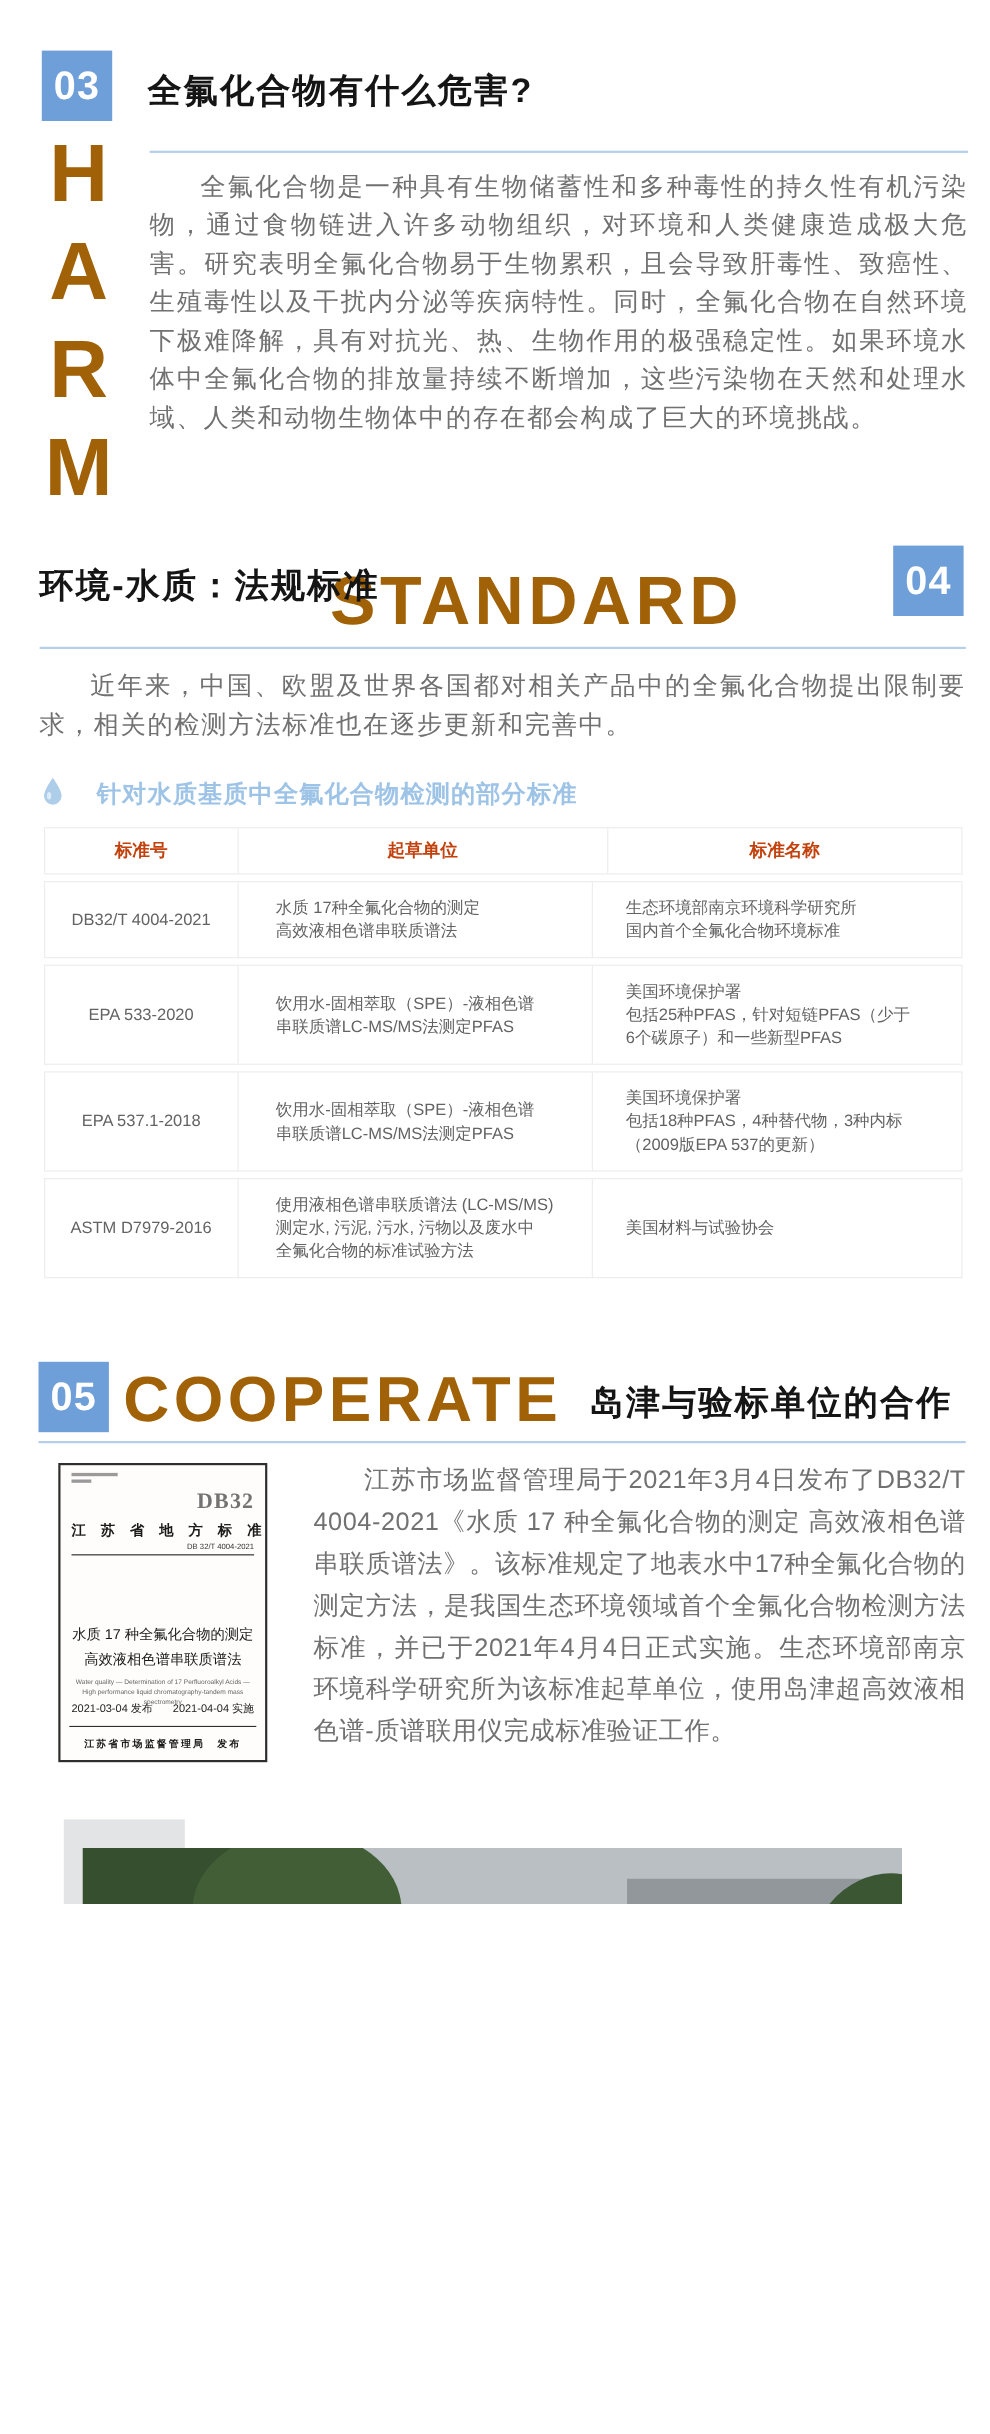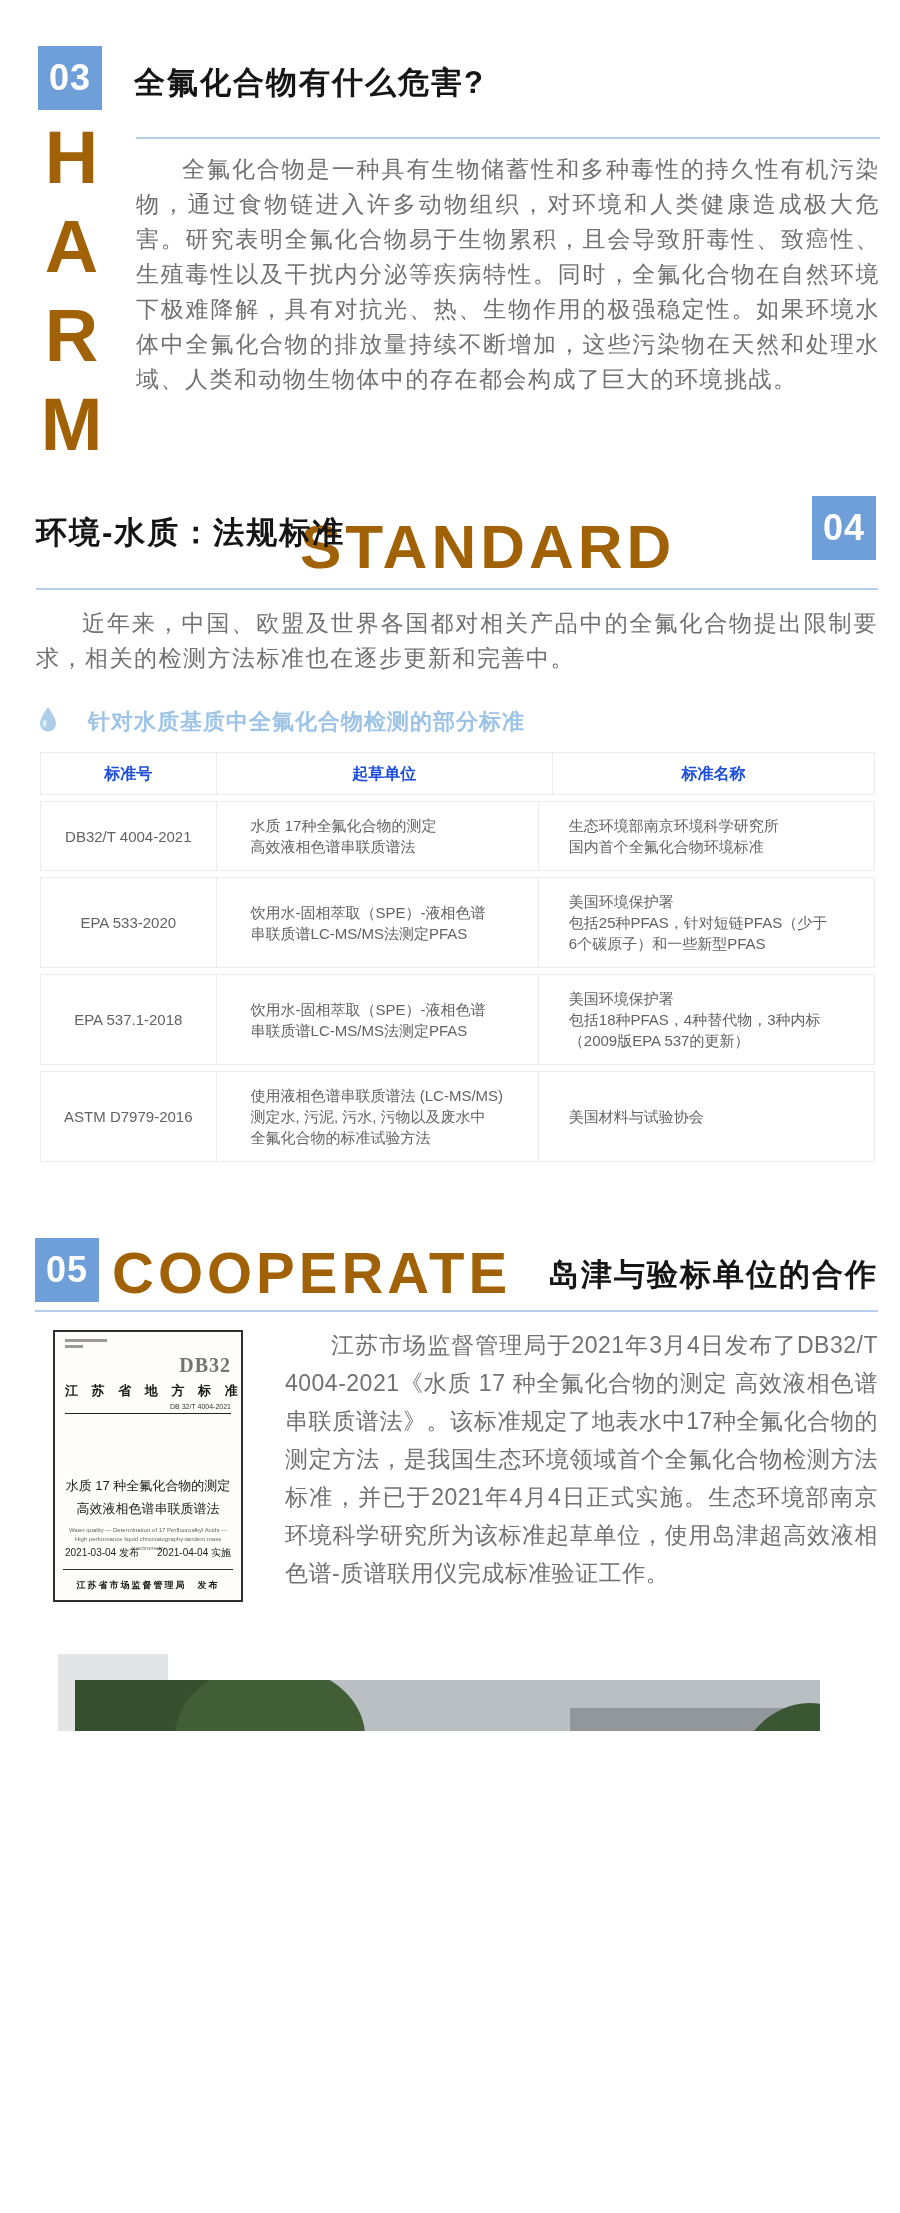--- a/index.html
+++ b/index.html
@@ -30,21 +30,21 @@
 
   
   .std-table{position:absolute;left:40px;top:752px;width:835px;z-index:2;}
   .t-row{display:flex;border:1px solid #ececec;margin-bottom:6px;background:#ffffff;}
   .t-cell{box-sizing:border-box;padding:13px 14px;font-size:15px;line-height:21px;color:#636363;
     white-space:pre-line;border-left:1px solid #ececec;display:flex;align-items:center;}
   .t-cell:first-child{border-left:none;}
   .c1{width:175px;justify-content:center;text-align:center;}
   .c2{width:323px;padding-left:34px;}
   .c3{width:337px;padding-left:30px;}
-  .t-head .t-cell{font-weight:700;color:#1d4ed8;font-size:16px;justify-content:center;text-align:center;padding:10px 6px;}
+  .t-head .t-cell{font-weight:700;color:#c2410c;font-size:16px;justify-content:center;text-align:center;padding:10px 6px;}
 
   
   .doc-cover{position:absolute;left:53px;top:1330px;width:190px;height:272px;background:#fffdfb;
     border:2px solid #2e2e2e;box-sizing:border-box;padding:7px 10px;z-index:2;}
   .doc-ics-line{height:3px;background:#9a9a9a;margin-bottom:3px;}
   .doc-db32{position:absolute;top:22px;right:10px;font-family:"Liberation Serif","DejaVu Serif",serif;
     font-weight:700;font-size:20px;color:#737373;letter-spacing:1px;}
   .doc-type{margin-top:34px;font-size:13px;font-weight:700;color:#1a1a1a;letter-spacing:5px;white-space:nowrap;}
   .doc-code{text-align:right;font-size:7px;color:#333;margin-top:3px;}
   .doc-rule{border-top:1.5px solid #222;margin-top:3px;}
@@ -132,21 +132,21 @@
 测定水, 污泥, 污水, 污物以及废水中
 全氟化合物的标准试验方法</div>
       <div class="t-cell c3">美国材料与试验协会</div>
     </div>
   </div>
 
   <div class="num-square" style="left:35px;top:1238px;">
     <span>05</span>
   </div>
   <div class="wm wm-h" style="left:112px;top:1244px;font-size:58px;">COOPERATE</div>
-  <div class="sec-title" style="right:22px;top:1254px;">岛津与验标单位的合作</div>
+  <div class="sec-title" style="right:34px;top:1254px;">岛津与验标单位的合作</div>
   <div class="blue-line" style="left:35px;top:1310px;width:843px;"></div>
 
   <div class="doc-cover">
     <div class="doc-ics-line" style="width:42px;"></div>
     <div class="doc-ics-line" style="width:18px;"></div>
     <div class="doc-db32">DB32</div>
     <div class="doc-type">江 苏 省 地 方 标 准</div>
     <div class="doc-code">DB 32/T 4004-2021</div>
     <div class="doc-rule"></div>
     <div class="doc-title">

